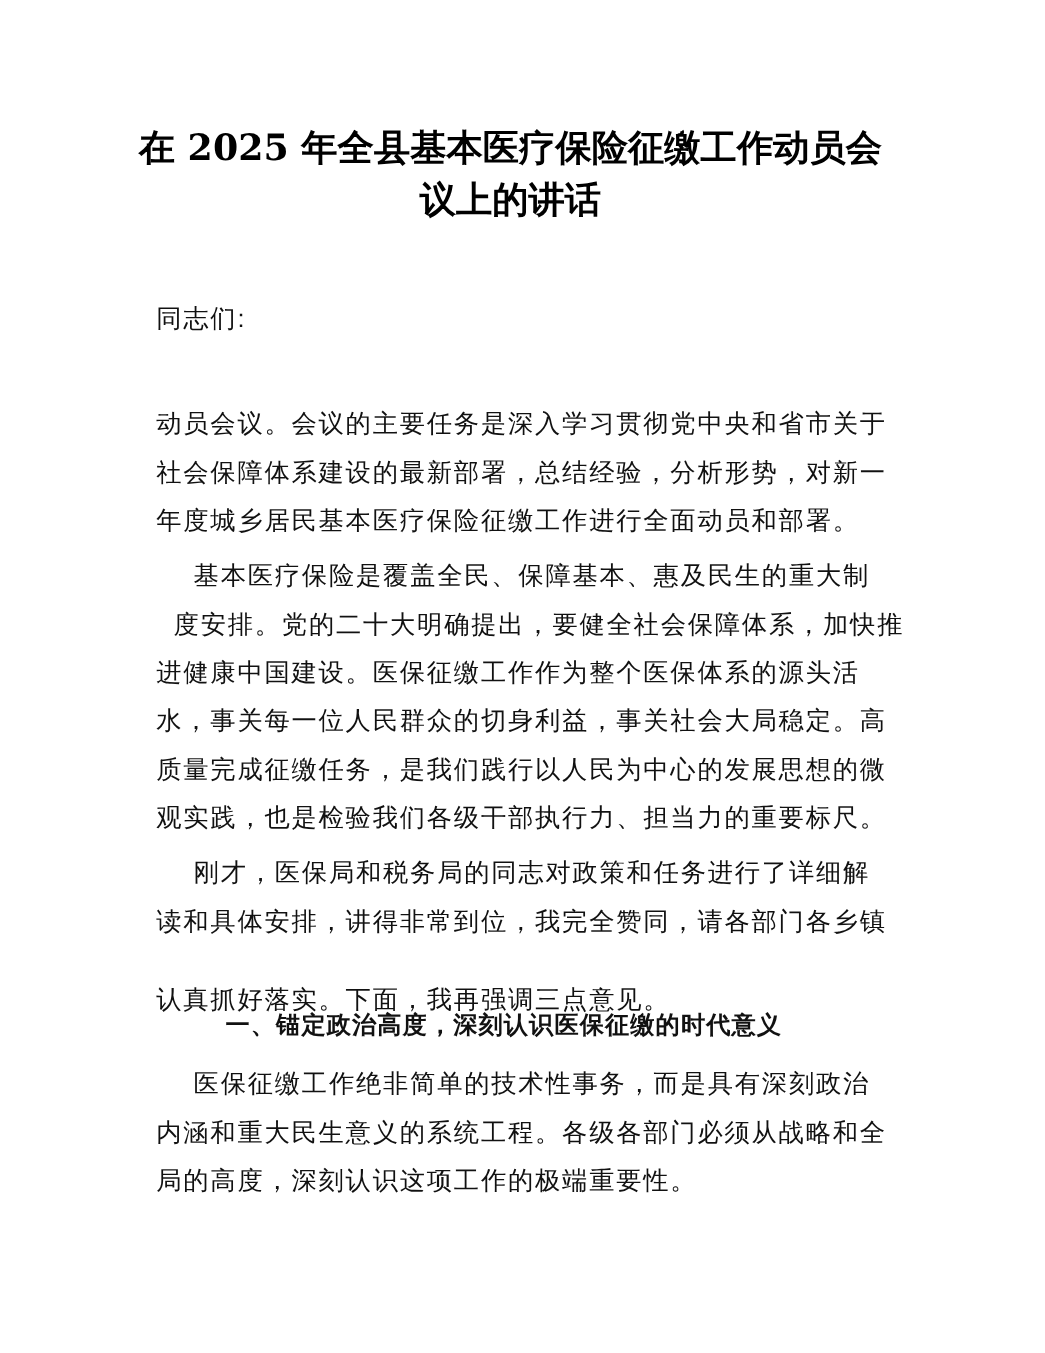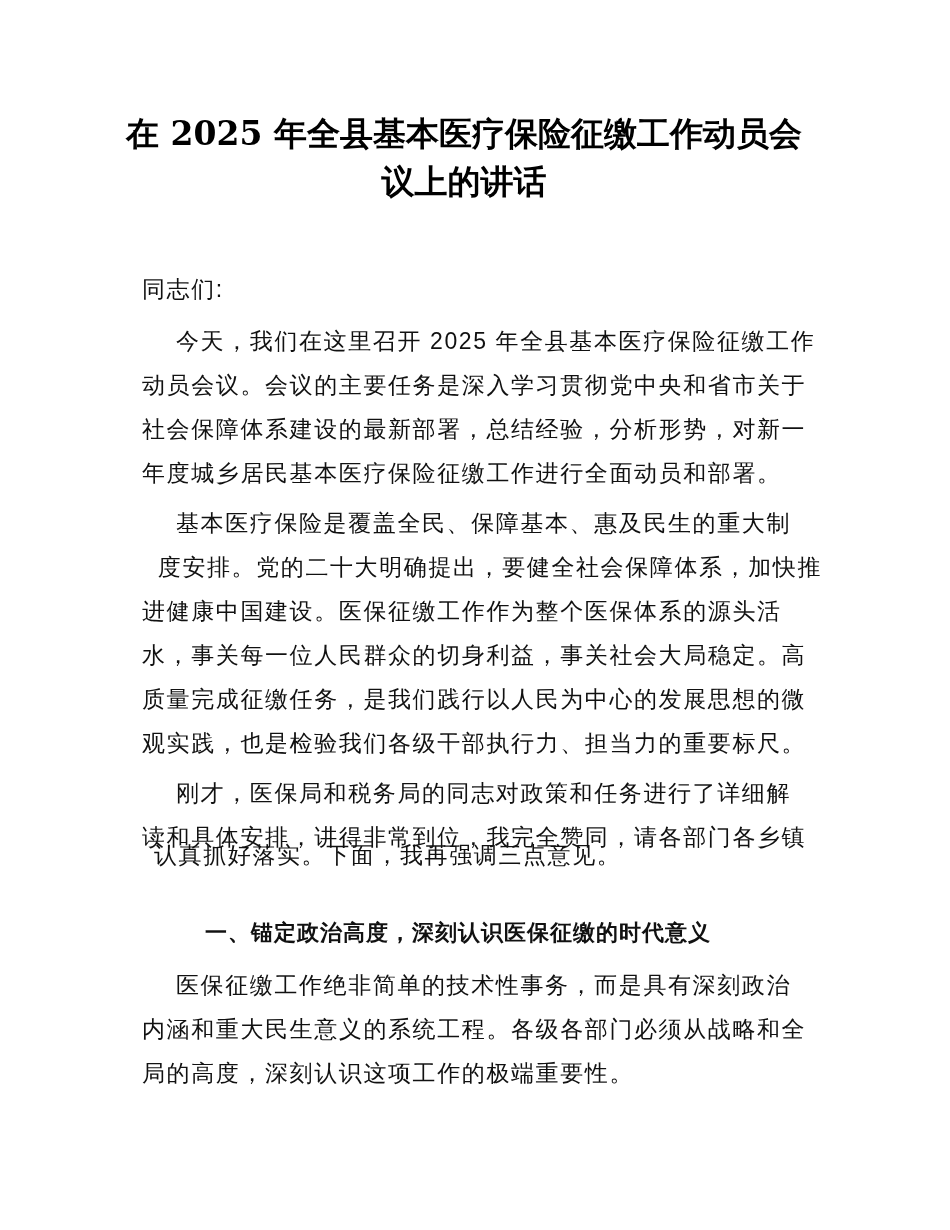--- a/index.html
+++ b/index.html
@@ -64,35 +64,34 @@
 </head>
 <body>
 
 <div class="page">
 
   <div class="title title-line-1">在 2025 年全县基本医疗保险征缴工作动员会</div>
   <div class="title title-line-2">议上的讲话</div>
 
   <div class="line" style="top:274px;">同志们:</div>
 
-  <div class="line indent" style="top:326px;">今天，我们在这里召开 2025 年全县基本医疗保险征缴工作</div>
   <div class="line" style="top:370px;">动员会议。会议的主要任务是深入学习贯彻党中央和省市关于</div>
   <div class="line" style="top:414px;">社会保障体系建设的最新部署，总结经验，分析形势，对新一</div>
   <div class="line" style="top:458px;">年度城乡居民基本医疗保险征缴工作进行全面动员和部署。</div>
 
   <div class="line indent" style="top:508px;">基本医疗保险是覆盖全民、保障基本、惠及民生的重大制</div>
   <div class="line" style="top:552px;text-align:right;">度安排。党的二十大明确提出，要健全社会保障体系，加快推</div>
   <div class="line" style="top:596px;">进健康中国建设。医保征缴工作作为整个医保体系的源头活</div>
   <div class="line" style="top:640px;">水，事关每一位人民群众的切身利益，事关社会大局稳定。高</div>
   <div class="line" style="top:684px;">质量完成征缴任务，是我们践行以人民为中心的发展思想的微</div>
   <div class="line" style="top:728px;">观实践，也是检验我们各级干部执行力、担当力的重要标尺。</div>
 
   <div class="line indent" style="top:778px;">刚才，医保局和税务局的同志对政策和任务进行了详细解</div>
   <div class="line" style="top:822px;">读和具体安排，讲得非常到位，我完全赞同，请各部门各乡镇</div>
-  <div class="line" style="top:840px;margin-left:12px;">认真抓好落实。下面，我再强调三点意见。</div>
+  <div class="line" style="top:893px;">认真抓好落实。下面，我再强调三点意见。</div>
 
   <div class="heading" style="top:918px;margin-left:29px;">一、锚定政治高度，深刻认识医保征缴的时代意义</div>
 
   <div class="line indent" style="top:970px;">医保征缴工作绝非简单的技术性事务，而是具有深刻政治</div>
   <div class="line" style="top:1014px;">内涵和重大民生意义的系统工程。各级各部门必须从战略和全</div>
   <div class="line" style="top:1058px;">局的高度，深刻认识这项工作的极端重要性。</div>
 
 </div>
 
 </body></html>

